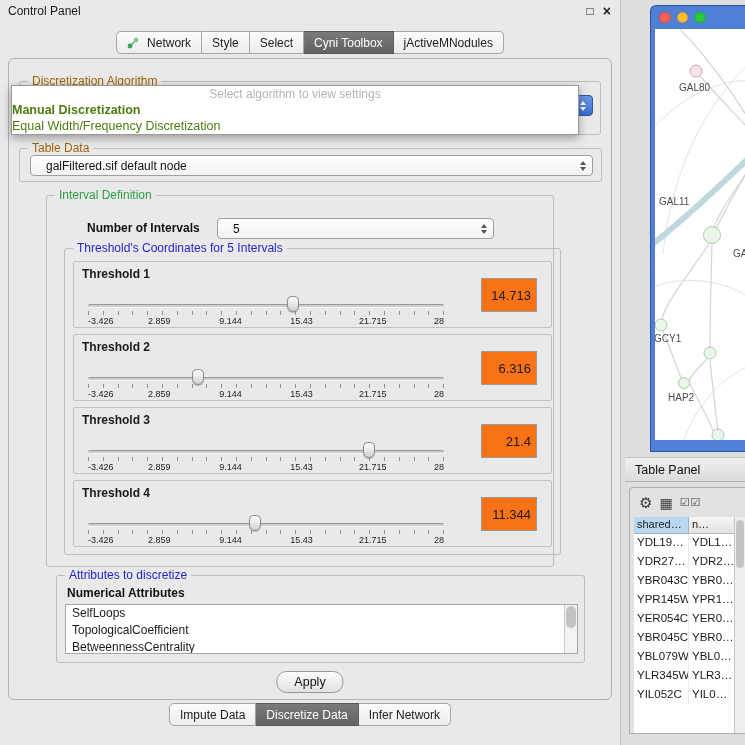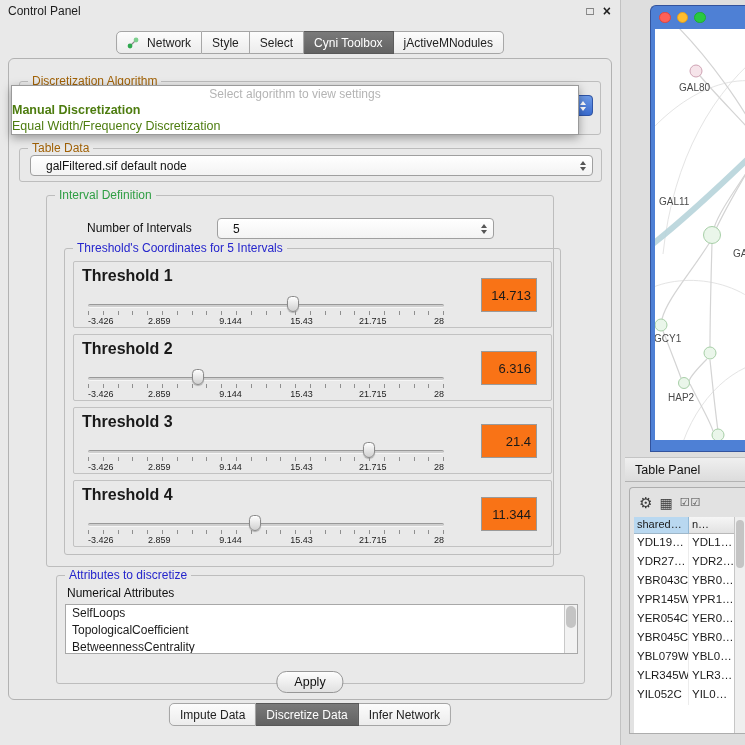--- a/index.html
+++ b/index.html
@@ -67,49 +67,49 @@
   }
   .popup-ph { height:16px; line-height:16px; text-align:center; color:#b4b4b4; font-size:12px; }
   .popup-item { font-size:12.5px; line-height:16px; color:#4d7c0f; }
   .popup-item.bold { font-weight:bold; }
 
   .td-group { left:10px; top:89px; width:583px; height:34px; }
   .td-combo { left:10px; top:6px; width:563px; height:21px; }
   .combo-text { overflow:hidden; white-space:nowrap; }
 
   .interval-group { left:37px; top:136px; width:508px; height:372px; }
-  .bold-label { font-weight:normal; font-size:12px; color:#111; }
+  .bold-label { font-weight:bold; font-size:12px; color:#111; }
   .n-label { position:absolute; left:40px; top:25px; }
   .n-combo { left:170px; top:22px; width:277px; height:21px; }
 
   .thr-group { left:17px; top:52px; width:497px; height:307px; }
   #thresholds { position:absolute; left:0; top:12px; right:0; }
   .threshold-box { position:relative; margin:0 8px 6px 8px; height:67px; border:1px solid #c2c2c2; border-radius:2px; }
-  .t-label { position:absolute; left:8px; top:5px; font-weight:bold; font-size:16px;text-align:center; }
+  .t-label { position:absolute; left:8px; top:5px; font-weight:bold; font-size:12px;text-align:center; }
   .t-track { position:absolute; left:14px; top:42px; width:356px; height:4px; background:#cfcfcf; border-top:1px solid #999; border-bottom:1px solid #f6f6f6; border-radius:2px; }
   .t-thumb {
     position:absolute; top:34px; width:12px; height:16px;
     background:linear-gradient(#fefefe,#d0d0d0);
     border:1px solid #8a8a8a; border-radius:6px 6px 8px 8px;
     box-shadow:0 1px 1px rgba(0,0,0,.25);
   }
   .t-ticks {
     position:absolute; left:14px; top:49px; width:357px; height:4px;
     background-image:repeating-linear-gradient(90deg,#8f8f8f 0,#8f8f8f 1px,transparent 1px,transparent 14.8px);
   }
   .t-scale { position:absolute; left:14px; top:54px; width:356px; height:10px; font-size:9px; color:#222; }
   .t-scale-label { position:absolute; top:0; white-space:nowrap; }
   .t-value {
     position:absolute; right:14px; top:16px; width:56px; height:34px;
     background:#f97316; border:1px solid #9a9a9a;
     display:flex; align-items:center; justify-content:flex-end;
     padding-right:5px; font-size:13px;
   }
 
-  .attr-group { left:47px; top:516px; width:529px; height:109px; }
+  .attr-group { left:47px; top:516px; width:529px; height:88px; }
   .attr-header { position:absolute; left:10px; top:10px; }
   .attr-list { position:absolute; left:8px; top:28px; width:513px; height:50px; background:#fff; border:1px solid #a8a8a8; overflow:hidden; }
   .attr-item { font-size:12px; line-height:17px; padding-left:6px; white-space:nowrap; }
   .scrollbar-v { position:absolute; right:0; top:0; bottom:0; width:13px; background:#f2f2f2; border-left:1px solid #c9c9c9; }
   .sb-thumb { position:absolute; left:1px; right:1px; top:1px; height:22px; background:#c4c4c4; border-radius:6px; }
 
   .apply-btn {
     position:absolute; left:50%; top:612px; transform:translateX(-50%);
     padding:3px 17px; font-size:12.5px; font-family:"Liberation Sans",sans-serif;
     background:linear-gradient(#fdfdfd,#e1e1e1);

